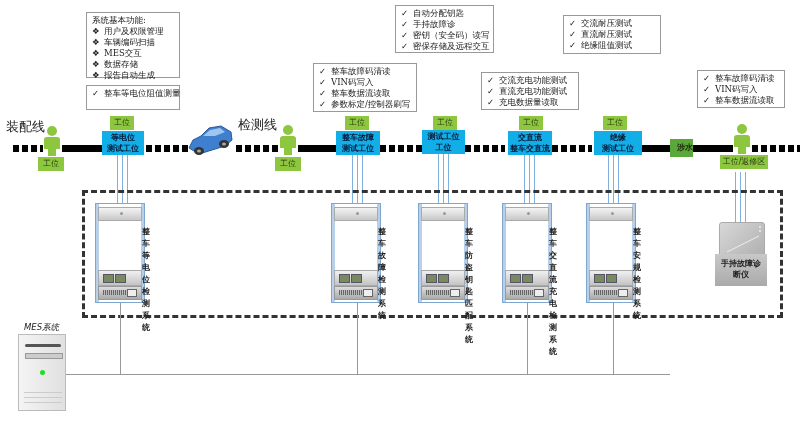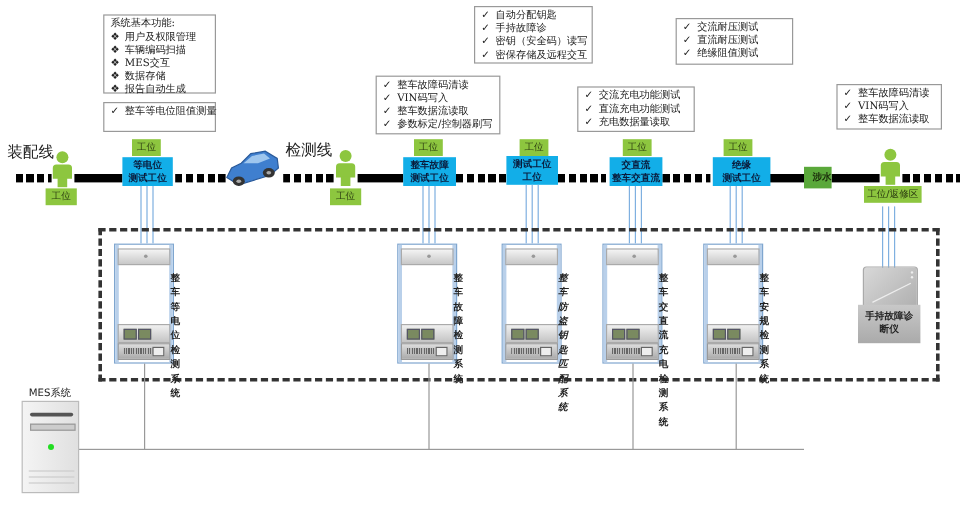--- a/index.html
+++ b/index.html
@@ -206,21 +206,21 @@
       <div>整车故障检</div>
       <div>测系统</div>
     </div>
   <div class="panel">
       <i style="left:4px"></i>
       <i style="left:16px"></i>
     </div>
   <div class="unit"></div>
 </div>
 
-<div class="rack" style="left:418px;top:203px;font-style:italic;">
+<div class="rack" style="left:418px;top:203px;">
   <div class="rail" style="left:0;"></div>
     <div class="rail" style="right:0;"></div>
   <div class="top"></div>
   <div class="name">
       <div>整车防盗钥</div>
       <div>匙匹配系统</div>
     </div>
   <div class="panel">
       <i style="left:4px"></i>
       <i style="left:16px"></i>
@@ -271,21 +271,21 @@
       <div>断仪</div>
   </div>
 </div>
 
 <div class="gray-line" style="left:64px;top:374px;width:606px;height:1px;"></div>
 <div class="gray-line" style="left:120px;top:303px;width:1px;height:72px;"></div>
 <div class="gray-line" style="left:357px;top:303px;width:1px;height:72px;"></div>
 <div class="gray-line" style="left:527px;top:303px;width:1px;height:72px;"></div>
 <div class="gray-line" style="left:613px;top:303px;width:1px;height:72px;"></div>
 
-<div class="abs" style="left:24px;top:322px;font-size:8.5px;color:#222;">MES系统</div>
+<div class="abs" style="left:24px;top:322px;font-size:8.5px;color:#222;font-style:italic;">MES系统</div>
 <div class="abs" style="left:18px;top:334px;width:48px;height:77px;border:1px solid #bbb;background:linear-gradient(90deg,#f4f4f4,#e0e0e0);box-sizing:border-box;">
   <div class="abs" style="left:6px;top:9px;width:36px;height:3px;background:#555;border-radius:2px;"></div>
   <div class="abs" style="left:6px;top:18px;width:36px;height:4px;background:#ccc;border:1px solid #999;"></div>
   <div class="abs" style="left:21px;top:35px;width:5px;height:5px;border-radius:50%;background:#22dd22;"></div>
   <div class="abs" style="left:5px;top:57px;width:38px;height:1px;background:#ccc;"></div>
   <div class="abs" style="left:5px;top:62px;width:38px;height:1px;background:#ccc;"></div>
   <div class="abs" style="left:5px;top:67px;width:38px;height:1px;background:#ccc;"></div>
 </div>
 
 </body></html>

